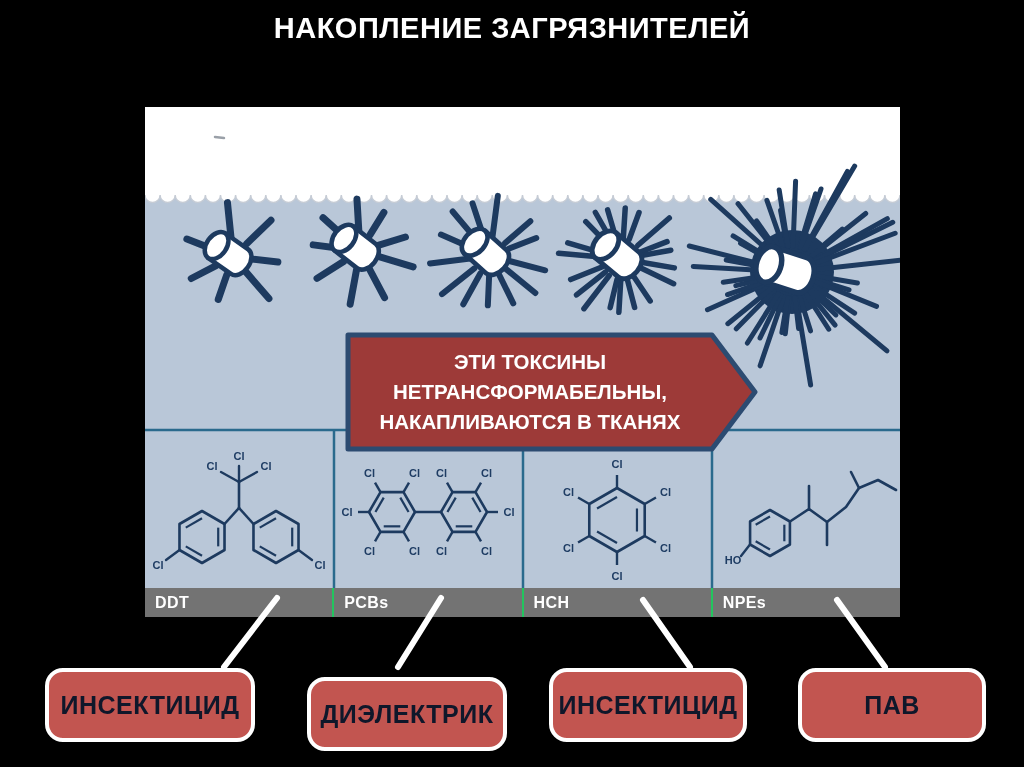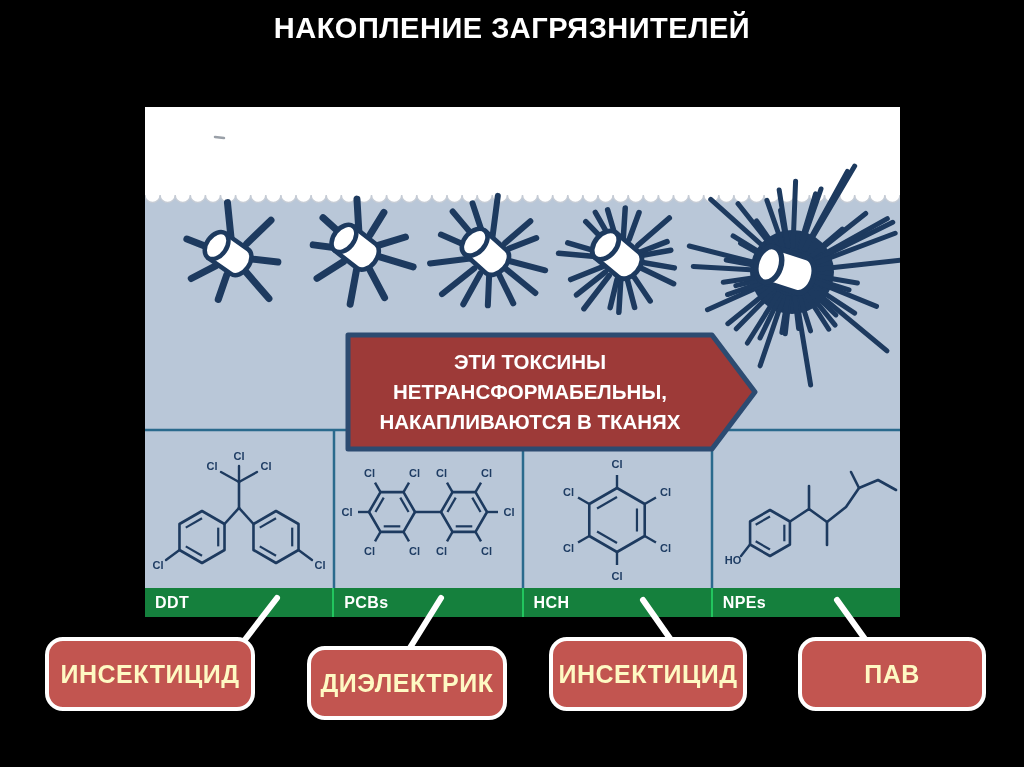--- a/index.html
+++ b/index.html
@@ -8,29 +8,29 @@
   .slide{position:absolute;inset:0;}
   .title{position:absolute;top:12px;left:0;width:100%;margin:0;text-align:center;
          color:#fff;font-size:29px;font-weight:600;letter-spacing:.5px;}
   .panel{position:absolute;left:145px;top:107px;width:755px;height:510px;
          background:#b9c7d8;}
   #scene{position:absolute;left:0;top:0;}
   .callout-shape{position:absolute;left:200px;top:224px;width:415px;height:122px;}
   .callout-text{position:absolute;left:203px;top:228px;width:364px;height:114px;
     display:flex;flex-direction:column;align-items:center;justify-content:center;
     color:#fff;font-weight:bold;font-size:20.5px;line-height:1.45;text-align:center;}
-  .bar{position:absolute;left:0;bottom:0;width:755px;height:29px;background:#15803d;
+  .bar{position:absolute;left:0;bottom:0;width:755px;height:29px;background:#737373;
        display:flex;}
   .bar-cell{flex:1;display:flex;align-items:center;padding-left:10px;
        box-sizing:border-box;color:#fff;font-weight:bold;font-size:16px;
        letter-spacing:.4px;}
   .bar-cell + .bar-cell{border-left:2px solid #22c55e;}
   .connectors{position:absolute;left:0;top:0;pointer-events:none;}
-  .chip{position:absolute;top:637px;height:74px;background:#c25550;
-        border:4px solid #fff;border-radius:18px;color:#fef9c3;font-weight:bold;
+  .chip{position:absolute;top:668px;height:74px;background:#c25550;
+        border:4px solid #fff;border-radius:18px;color:#0f172a;font-weight:bold;
         font-size:25px;font-family:inherit;letter-spacing:.5px;
         display:flex;align-items:center;justify-content:center;cursor:pointer;
         box-sizing:border-box;padding:0;}
   #btn-0{left:45px;width:210px;}
   #btn-1{left:307px;width:200px;margin-top:9px;}
   #btn-2{left:549px;width:198px;}
   #btn-3{left:798px;width:188px;}
   svg text.atom{font:bold 11px "Liberation Sans",sans-serif;fill:#1e3c63;}
 </style>
 </head>

